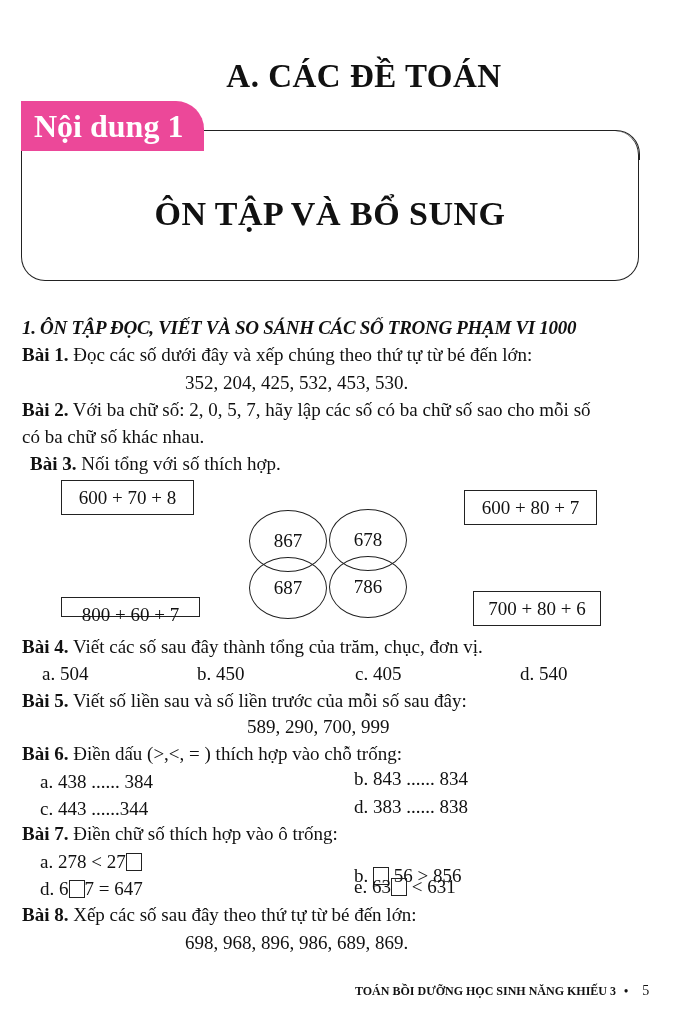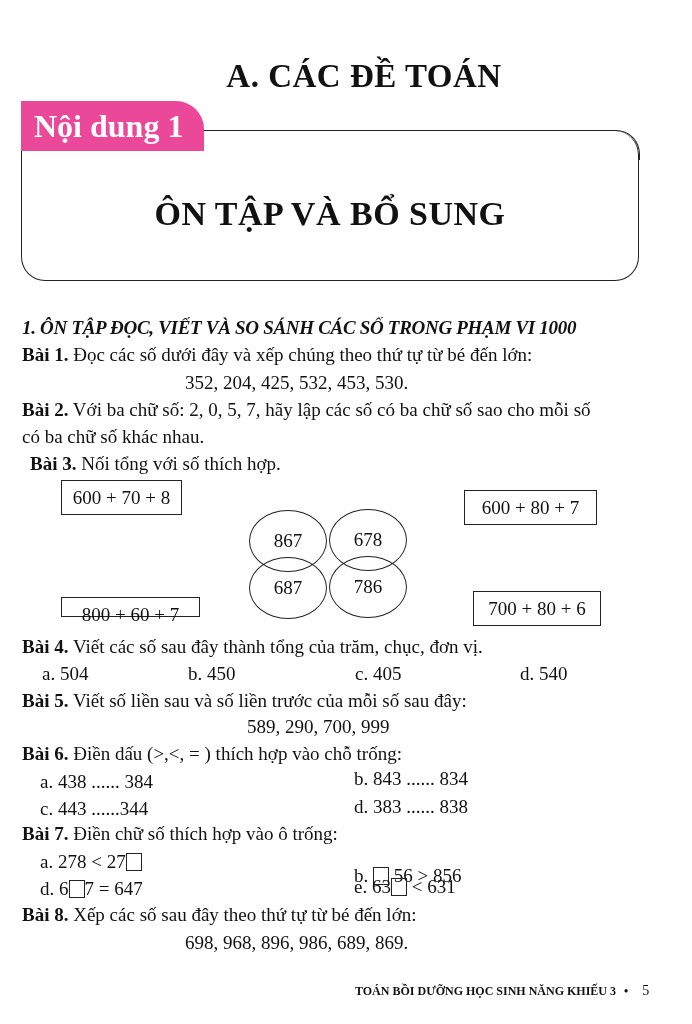--- a/index.html
+++ b/index.html
@@ -71,36 +71,36 @@
 <div class="line" style="top:399px; left:22px;">
   <span class="b">Bài 2.</span><span> Với ba chữ số:  2, 0, 5, 7,  hãy lập các số có ba chữ số sao cho mỗi số</span>
 </div>
 <div class="line" style="top:426px; left:22px;">có ba chữ số khác nhau.</div>
 
 <div class="line" style="top:453px; left:22px;margin-left:8px;">
   <span class="b">Bài 3.</span>
   <span>Nối tổng với số thích hợp.</span>
 </div>
 
-<div class="box" style="top:480px; left:61px; width:121px; height:35px; line-height:33px;">600 + 70 + 8</div>
+<div class="box" style="top:480px; left:61px; width:133px; height:35px; line-height:33px;">600 + 70 + 8</div>
 <div class="box" style="top:490px; left:464px; width:133px; height:35px; line-height:33px;">600 + 80 + 7</div>
 <div class="box" style="top:597px; left:61px; width:139px; height:20px; line-height:33px;">800 + 60 + 7</div>
 <div class="box" style="top:591px; left:473px; width:128px; height:35px; line-height:33px;">700 + 80 + 6</div>
 
 <div class="oval" style="top:510px; left:249px;">867</div>
 <div class="oval" style="top:509px; left:329px;">678</div>
 <div class="oval" style="top:557px; left:249px;">687</div>
 <div class="oval" style="top:556px; left:329px;">786</div>
 
 <div class="line" style="top:636px; left:22px;">
   <span class="b">Bài 4.</span>
   <span>Viết các số sau đây thành tổng của trăm, chục, đơn vị.</span>
 </div>
 <div class="line" style="top:663px; left:42px;">a. 504</div>
-<div class="line" style="top:663px; left:188px;text-align:right;">b. 450</div>
+<div class="line" style="top:663px; left:197px;text-align:right;">b. 450</div>
 <div class="line" style="top:663px; left:355px;">c. 405</div>
 <div class="line" style="top:663px; left:520px;">d. 540</div>
 
 <div class="line" style="top:690px; left:22px;">
   <span class="b">Bài 5.</span>
   <span>Viết số liền sau và số liền trước của mỗi số sau đây:</span>
 </div>
 <div class="line" style="top:716px; left:247px;">589,  290,  700,  999</div>
 
 <div class="line" style="top:743px; left:22px;">

